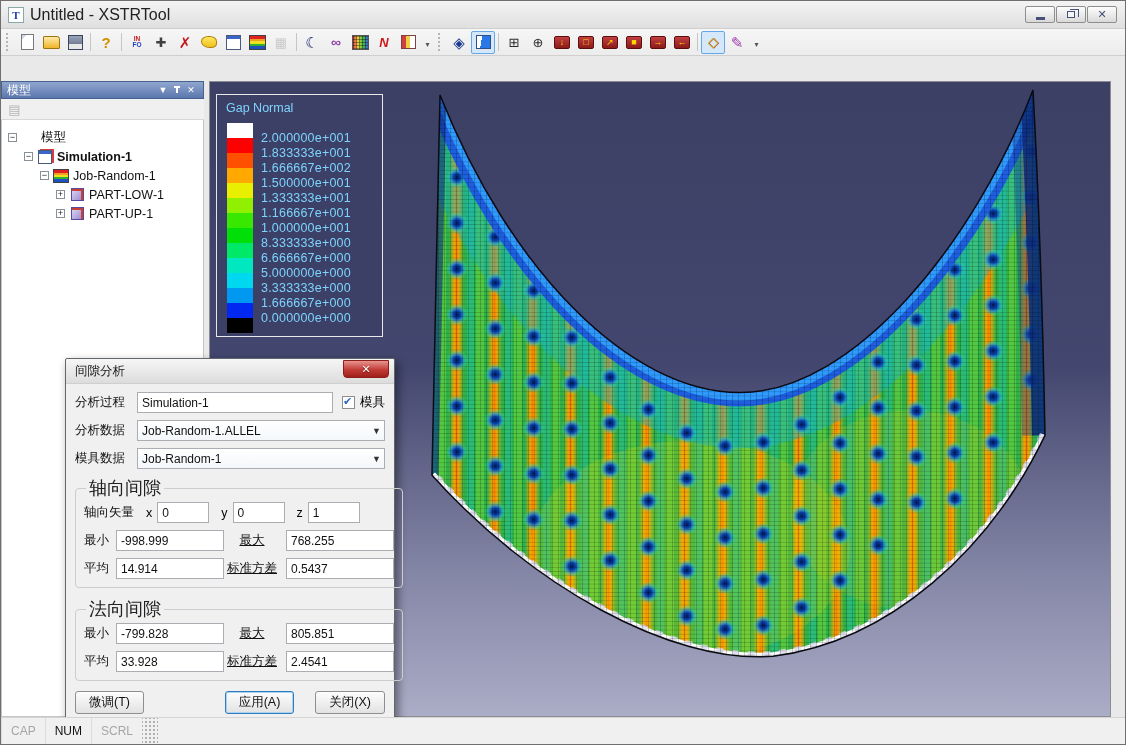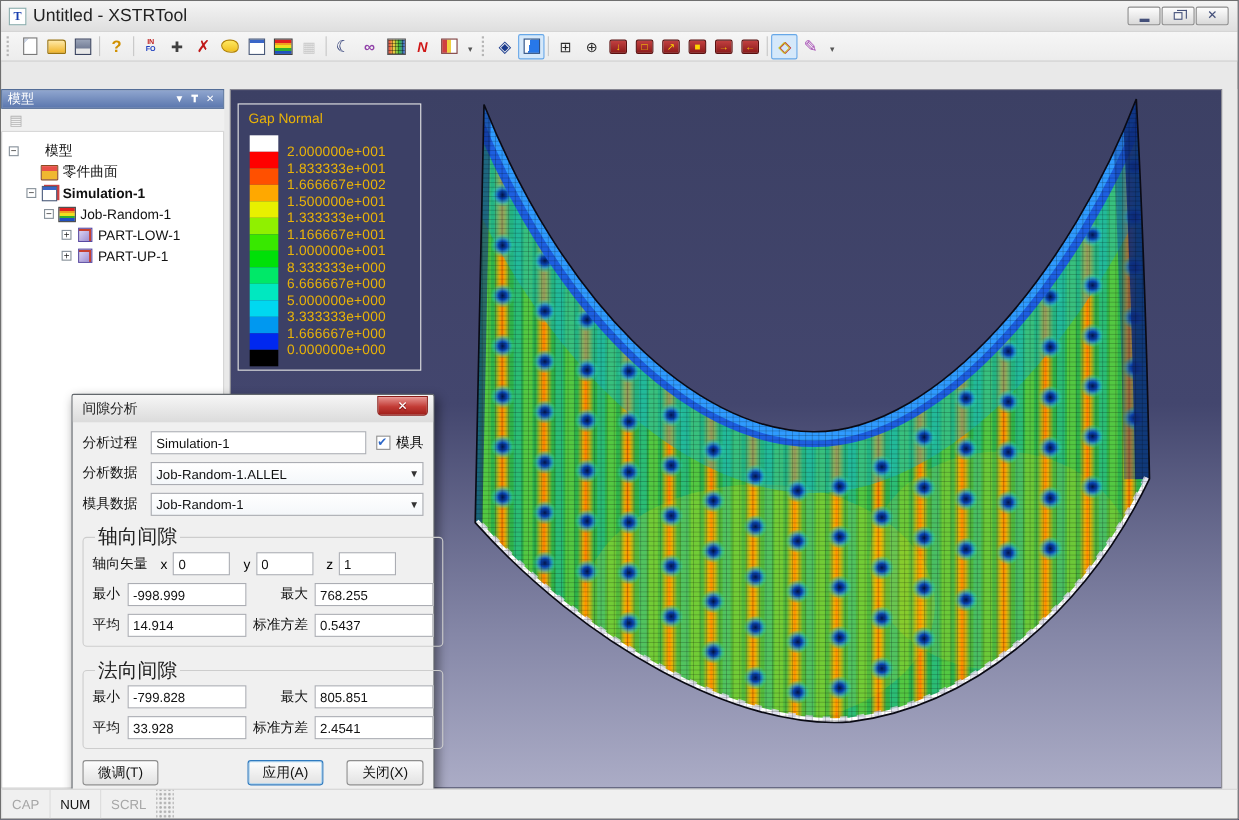--- a/index.html
+++ b/index.html
@@ -78,21 +78,21 @@
   .ti-surface-folder::before { content:""; width:14px; height:12px; border:1px solid #8a4a20; border-radius:1px; background:linear-gradient(#e85048 0 4px,#f0b830 4px); }
   .ti-simulation::before { content:""; width:12px; height:12px; border:1px solid #4a5a7a; background:linear-gradient(#3a66c8 0 3px,#fff 3px); box-shadow:2px -1px 0 -0px #d04040; }
   .ti-job-stack::before { content:""; width:14px; height:12px; border:1px solid #404040; background:linear-gradient(180deg,#e02020 0 3px,#f0a020 3px 5px,#f0e020 5px 7px,#30b030 7px 9px,#2050c0 9px); }
   .ti-part::before { content:""; width:11px; height:11px; border:1px solid #5848a0; background:linear-gradient(135deg,#e0d8f4,#9888d0); box-shadow:inset -2px 2px 0 #c84030; }
 
   .splitter { width:5px; background:#e9e9e9; }
   .viewport { position:relative; flex:1; border:1px solid #8c8c94; margin-right:14px; overflow:hidden; background:#3c4066; }
   .viewport svg { position:absolute; inset:0; width:100%; height:100%; }
 
   
-  .legend { position:absolute; left:6px; top:12px; width:167px; height:243px; background:#3c4066; border:1px solid #e8e8e8; color:#eab308; }
+  .legend { position:absolute; left:6px; top:12px; width:167px; height:243px; background:#3c4066; border:1px solid #e8e8e8; color:#7dd3fc; }
   .legend-title { font-size:12.5px; padding:6px 0 0 9px; }
   .lg-swatches { position:absolute; left:10px; top:28px; }
   .lg-sw { width:26px; height:15px; }
   .lg-labels { position:absolute; left:44px; top:28px; padding-top:8px; }
   .lg-val { font-size:12.5px; line-height:15px; letter-spacing:.2px; }
 
   
   .statusbar { position:absolute; left:0; right:0; bottom:0; height:27px; background:#f0f0f0; border-top:1px solid #d4d4d4; display:flex; align-items:center; font-size:12px; color:#222; }
   .status-msg { flex:1; padding-left:9px; }
   .sind { padding:0 9px; color:#a6a6a6; border-left:1px solid #dcdcdc; line-height:26px; }
@@ -114,21 +114,21 @@
   .cb.checked::after { content:"✔"; position:absolute; left:0px; top:-2px; font-size:11px; color:#2b66c8; }
   .cbl { font-size:12.5px; }
   .sel { flex:1; height:21px; border:1px solid #abadb3; background:linear-gradient(#fff,#f4f7fa); display:flex; align-items:center; padding:0 3px 0 4px; }
   .selv { flex:1; font-size:12px; color:#111; }
   .selarr { font-size:9px; color:#333; }
   .grp { border:1px solid #cdcdcd; border-radius:4px; padding:2px 8px 1px; margin:2px 0 9px; }
   .grp legend { font-size:18px; color:#222; padding:0 3px; margin-left:2px; }
   .axl { font-size:12.5px; margin:0 5px 0 12px; }
   .txt.sm { width:52px; }
   .sl { width:32px; flex:none; font-size:12.5px; }
-  .sl2 { width:62px; flex:none; font-size:12.5px; text-align:right; padding-right:6px; }
+  .sl2 { width:62px; flex:none; font-size:12.5px; text-align:center; padding-right:6px;text-decoration:underline; }
   .txt.stat { width:108px; flex:none; }
   .btnrow { display:flex; align-items:center; margin-top:10px; }
   .btn { height:23px; padding:0 13px; border:1px solid #8e8e8e; border-radius:3px; background:linear-gradient(#fdfdfd,#e2e2e2); font:12.5px "Liberation Sans",sans-serif; color:#111; }
   .btn.default { border-color:#2f7bc0; box-shadow:0 0 0 1px #a8d2f0 inset; }
   .bsp { flex:1; }
   .btn + .btn { margin-left:21px; }
 </style>
 </head>
 <body>
 
@@ -256,25 +256,20 @@
         <span class="ph-ic">✕</span>
       </div>
       <div class="panel-toolbar">
         <span class="ic g-copy">▤</span>
       </div>
       <div class="tree" id="tree">
           <div class="trow" style="padding-left: 6px;">
             <span class="exp">−</span>
             <span class="ti ti-home"></span>
             <span class="tlabel">模型</span>
-          </div>
-          <div class="trow" style="padding-left: 22px;">
-            <span class="expsp"></span>
-            <span class="ti ti-surface-folder"></span>
-            <span class="tlabel">零件曲面</span>
           </div>
           <div class="trow" style="padding-left: 22px;">
             <span class="exp">−</span>
             <span class="ti ti-simulation"></span>
             <span class="tlabel bold">Simulation-1</span>
           </div>
           <div class="trow" style="padding-left: 38px;">
             <span class="exp">−</span>
             <span class="ti ti-job-stack"></span>
             <span class="tlabel">Job-Random-1</span>

